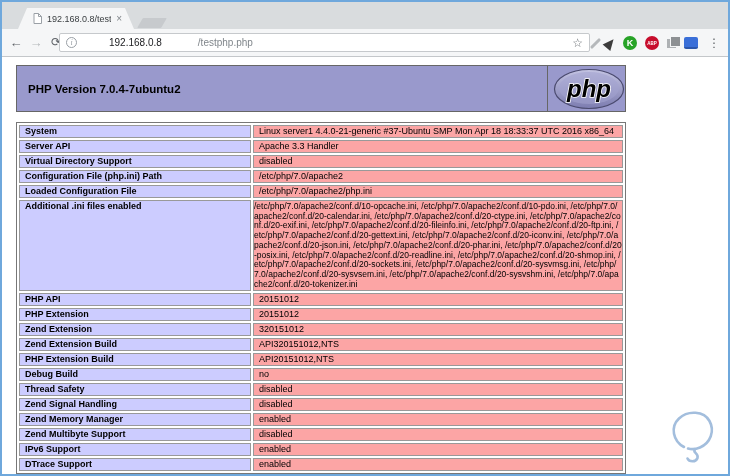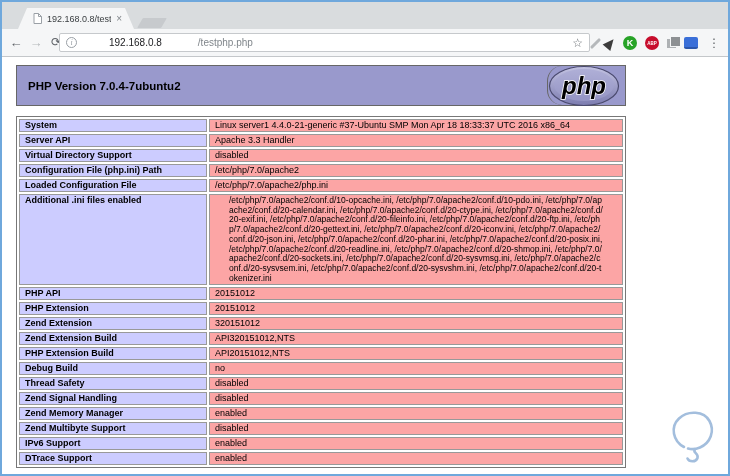--- a/index.html
+++ b/index.html
@@ -76,41 +76,41 @@
     background:#8d9093; border:1px solid #f5f6f7;
   }
   .ext-blue { width:14px; height:12px; background:#3a6fd8; border-radius:2px; border-bottom:2px solid #2c57ab; }
   .menu-btn { color:#5f6368; font-size:12px; line-height:12px; padding:0 2px; }
 
   
   .page { background:#fff; height:419px; position:relative; }
   .php-content { padding:8px 0 0 14px; }
 
   .php-header {
-    width:610px; height:41px; background:#9999cc; border:1px solid #666;
+    width:610px; height:47px; background:#9999cc; border:1px solid #666;
     position:relative; display:flex; align-items:center;
   }
   .php-header h1 { font-size:11.5px; color:#000; padding-left:11px; font-weight:bold; }
   .php-logo-box {
     position:absolute; right:0; top:0; height:100%; width:78px;
-    border-left:1px solid #666; display:flex; align-items:center; justify-content:flex-start;border-radius:15px;
+    border-left:1px solid #666; display:flex; align-items:center; justify-content:flex-end;
   }
 
   table.phpinfo {
     width:610px; margin-top:10px;
     border:1px solid #777; border-spacing:2px; border-collapse:separate;
     background:#fff;
   }
   table.phpinfo td {
     border:1px solid #999; font-size:9px; line-height:11px;
     padding:0 5px; vertical-align:top; color:#000;
   }
-  td.e { background:#ccccff; font-weight:bold; width:188px;margin-top:9px; }
+  td.e { background:#ccccff; font-weight:bold; width:232px;margin-top:9px; }
   td.v { background:#fca5a5; white-space:nowrap; overflow:hidden; }
-  td.v.wrap { white-space:normal; word-break:break-all; font-size:8.5px; line-height:9.7px; padding:1px 19px; }
+  td.v.wrap { white-space:normal; word-break:break-all; font-size:8.5px; line-height:9.7px; padding:1px 0; }
 
   .watermark { position:absolute; right:0; bottom:0; }
 </style>
 </head>
 <body>
 
 <div id="screen">
 
   <div class="tabbar">
     <div class="tab">

